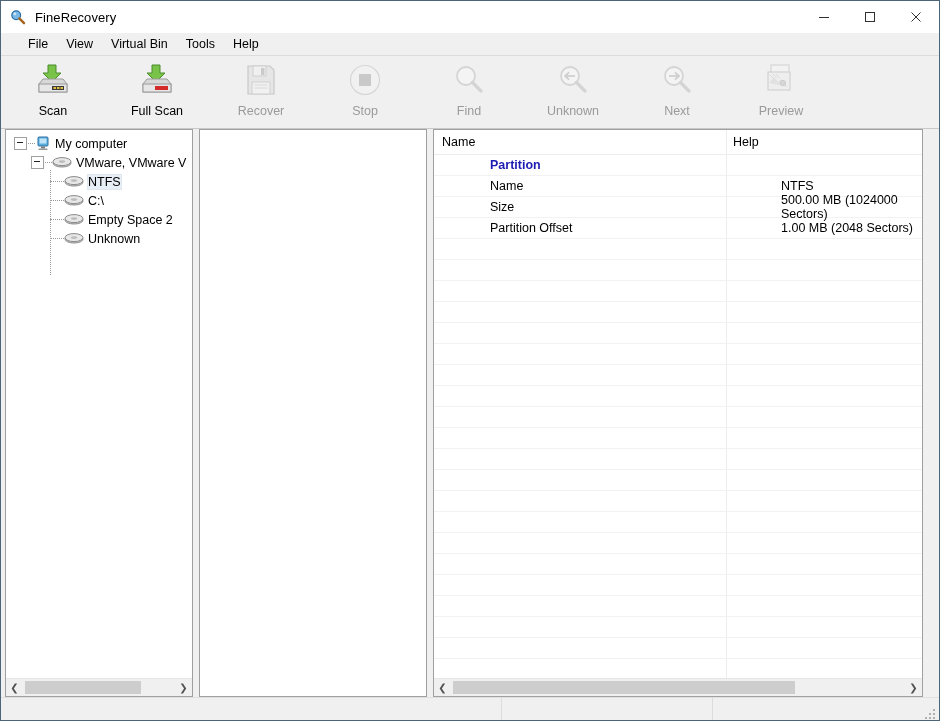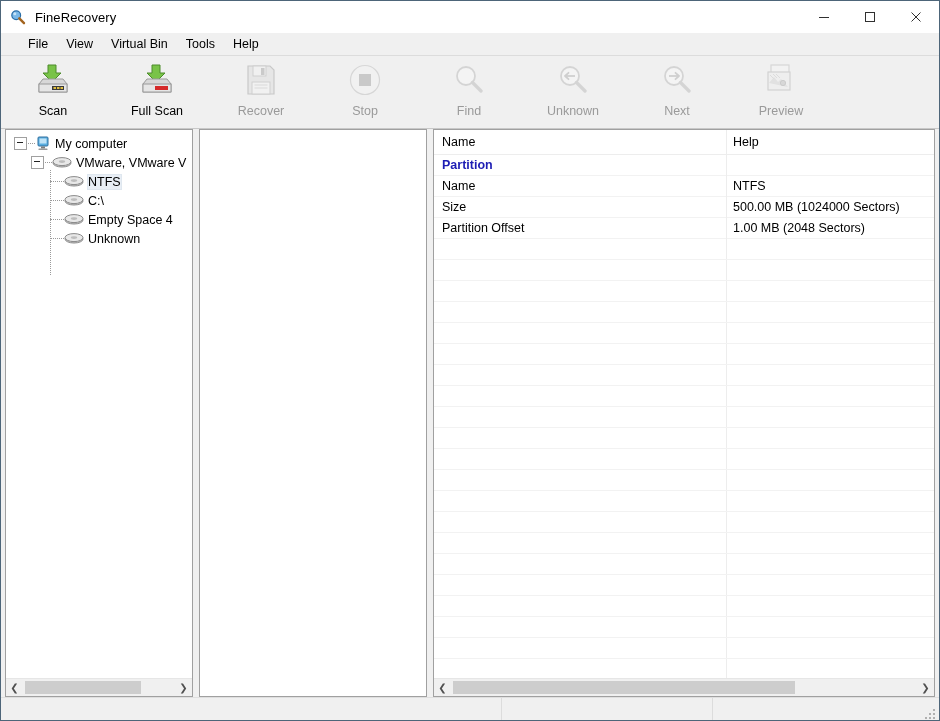--- a/index.html
+++ b/index.html
@@ -128,21 +128,21 @@
     border: 1px solid #a0a0a0;
     box-sizing: border-box;
     display: flex;
     flex-direction: column;
     min-width: 0;
     position: relative;
   }
   .pane-tree { width: 188px; margin: 0 0 0 4px; flex: 0 0 188px; gap: 33px; }
   .splitter { width: 6px; flex: 0 0 6px; background: #f0f0f0; }
   .pane-mid  { flex: 0 0 228px; width: 228px; }
-  .pane-detail { flex: 1 1 auto; margin-right: 4px; }
+  .pane-detail { flex: 1 1 auto; margin-right: 16px; }
 
   .pane-content {
     flex: 1 1 auto;
     overflow: hidden;
     position: relative;
     background: #fff;
     min-height: 0;
   }
 
   
@@ -197,20 +197,21 @@
     font-size: 12.5px;
   }
   .dcol-name { flex: 0 0 292px; padding-left: 8px; box-sizing: border-box; }
   .dcol-val  { flex: 1 1 auto;  padding-left: 7px; box-sizing: border-box; }
   .drow {
     display: flex;
     height: 20px;
     align-items: center;
     border-bottom: 1px solid #f2f2f2;
     font-size: 12.5px;
+    padding-left: 48px;
   }
   .drow.group .dcol-name {
     font-weight: bold;
     color: #1d1db4;
   }
   .colrule {
     position: absolute;
     left: 292px; top: 0; bottom: 0;
     width: 1px;
     background: #ededed;
@@ -484,21 +485,21 @@
           <div class="trow">
             <span class="indent" style="width:44px"></span>
             <span class="dotline" style="width:14px"></span>
             <span class="ticon">
               <svg width="20" height="14" viewBox="0 0 20 14">
                 <ellipse cx="10" cy="7" rx="9" ry="4" fill="#cfcfcf" stroke="#8a8a8a" stroke-width="1"></ellipse>
                 <ellipse cx="10" cy="5.6" rx="9" ry="4" fill="#e8e8e8" stroke="#8a8a8a" stroke-width="1"></ellipse>
                 <ellipse cx="10" cy="5.6" rx="3.2" ry="1.4" fill="#bdbdbd"></ellipse>
               </svg>
             </span>
-            <span class="tlabel-txt">Empty Space 4</span>
+            <span class="tlabel-txt">Empty Space 2</span>
           </div>
 
           <div class="trow">
             <span class="indent" style="width:44px"></span>
             <span class="dotline" style="width:14px"></span>
             <span class="ticon">
               <svg width="20" height="14" viewBox="0 0 20 14">
                 <ellipse cx="10" cy="7" rx="9" ry="4" fill="#cfcfcf" stroke="#8a8a8a" stroke-width="1"></ellipse>
                 <ellipse cx="10" cy="5.6" rx="9" ry="4" fill="#e8e8e8" stroke="#8a8a8a" stroke-width="1"></ellipse>
                 <ellipse cx="10" cy="5.6" rx="3.2" ry="1.4" fill="#bdbdbd"></ellipse>

